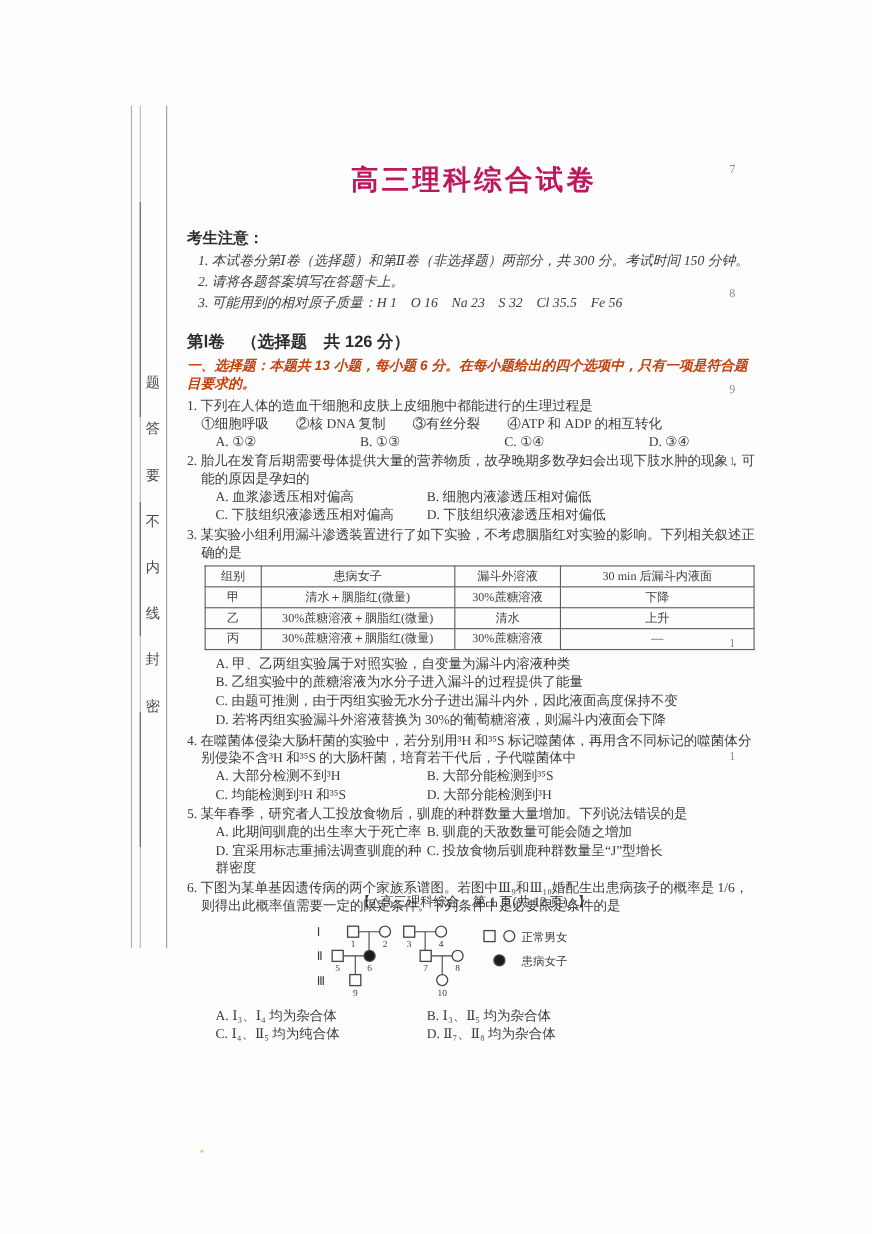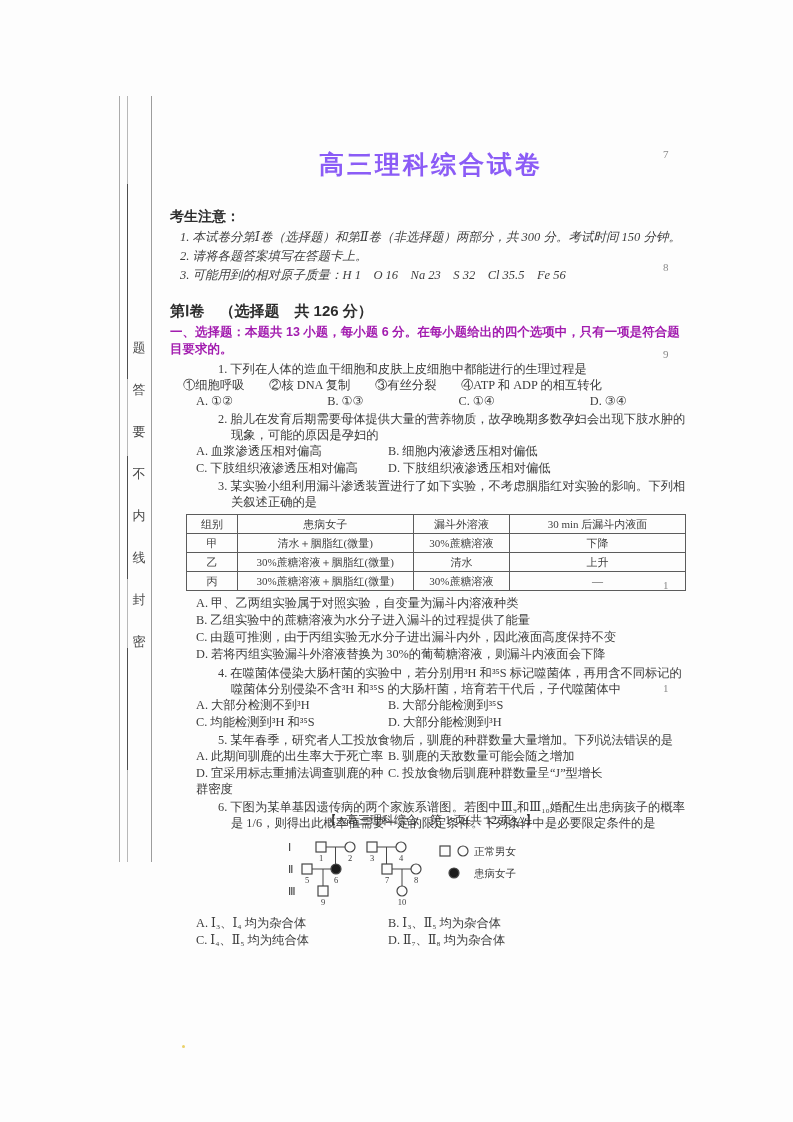--- a/index.html
+++ b/index.html
@@ -24,41 +24,41 @@
     display:flex; flex-direction:column; gap:24px; align-items:center;
     font-size:13px; color:#4a4a4a; font-family:"Liberation Serif",serif;
   }
   
   .margin-num { position:absolute; left:663px; font-size:11px; color:#8a8a8a;
     font-family:"Liberation Serif",serif; }
   
   .main { position:absolute; left:170px; top:146px; width:522px; }
   .title {
     text-align:center; font-family:"Liberation Sans","DejaVu Sans",sans-serif;
-    font-weight:bold; font-size:25px; letter-spacing:3px; color:#8b5cf6;
+    font-weight:bold; font-size:25px; letter-spacing:3px; color:#be185d;
     line-height:36px;
   }
   .notice { margin-top:24px; }
   .notice-heading {
     font-family:"Liberation Sans",sans-serif; font-weight:bold;
     font-size:14px; line-height:20px; color:#2e2e2e;
   }
   .notice-items { margin:2px 0 0 10px; font-style:italic; font-size:12.5px;
     line-height:19px; color:#3d3d3d; }
   .sec-heading {
     margin-top:15px; text-align:left; font-family:"Liberation Sans",sans-serif;
     font-weight:bold; font-size:15px; line-height:22px; color:#2c2c2c;
   }
   .instruction {
     margin-top:2px; font-family:"Liberation Sans",sans-serif; font-weight:bold;
-    font-size:12.5px; line-height:17px; color:#a21caf;
+    font-size:12.5px; line-height:17px; color:#c2410c;font-style:italic;
   }
   .questions { margin-top:3px; font-size:12.3px; line-height:16px; }
   .q { margin-bottom:2px; }
-  .stem { padding-left:13px; text-indent:-13px;margin-left:48px; }
+  .stem { padding-left:13px; text-indent:-13px; }
   .subline { padding-left:13px; }
   .opt-row { display:flex; padding-left:26px;gap:29px; }
   .opt-row .opt { width:114px; }
   .opt-grid { display:grid; grid-template-columns:192px 1fr; padding-left:26px;
     row-gap:1px; }
   .opt-list .opt { display:block; padding-left:26px; line-height:17px; }
   
   .q3-table { border-collapse:collapse; margin:4px 0 4px 16px; width:500px;
     font-size:11px; color:#3d3d3d;padding-left:48px; }
   .q3-table th, .q3-table td {

